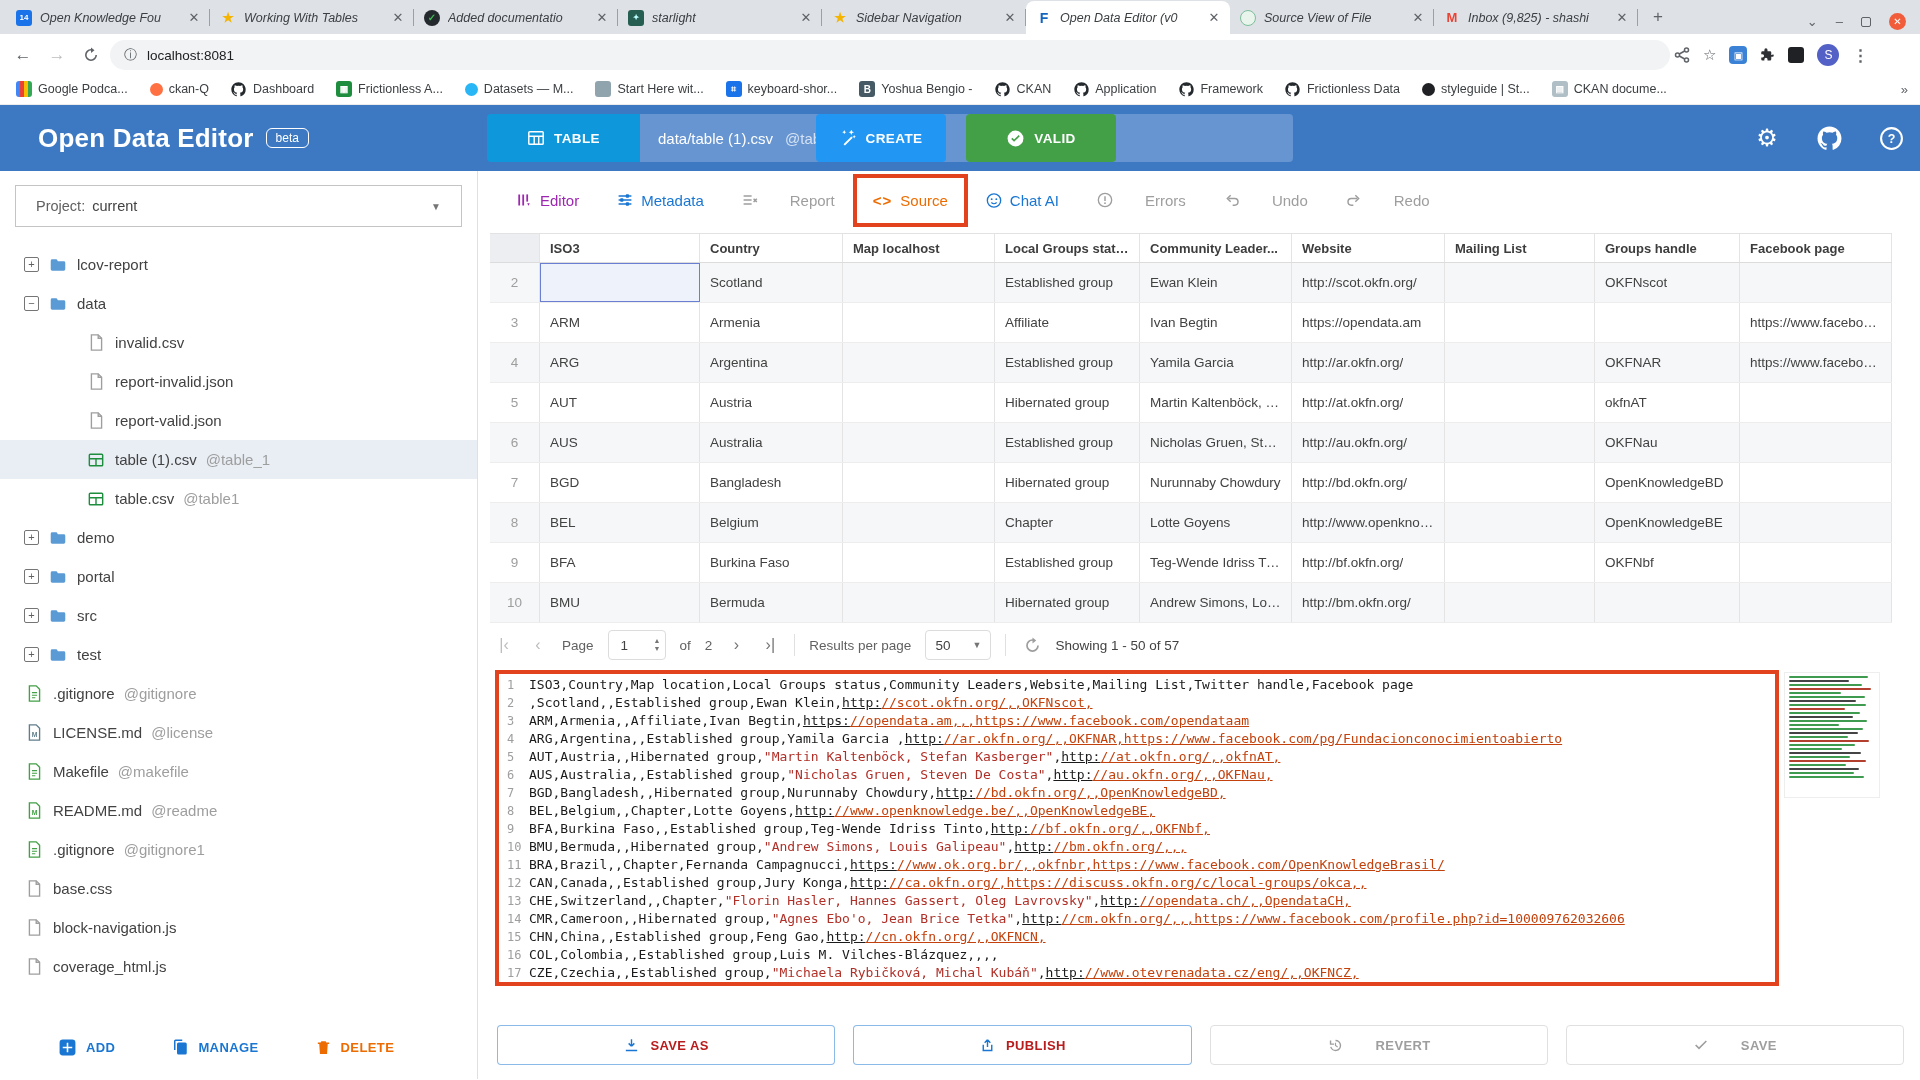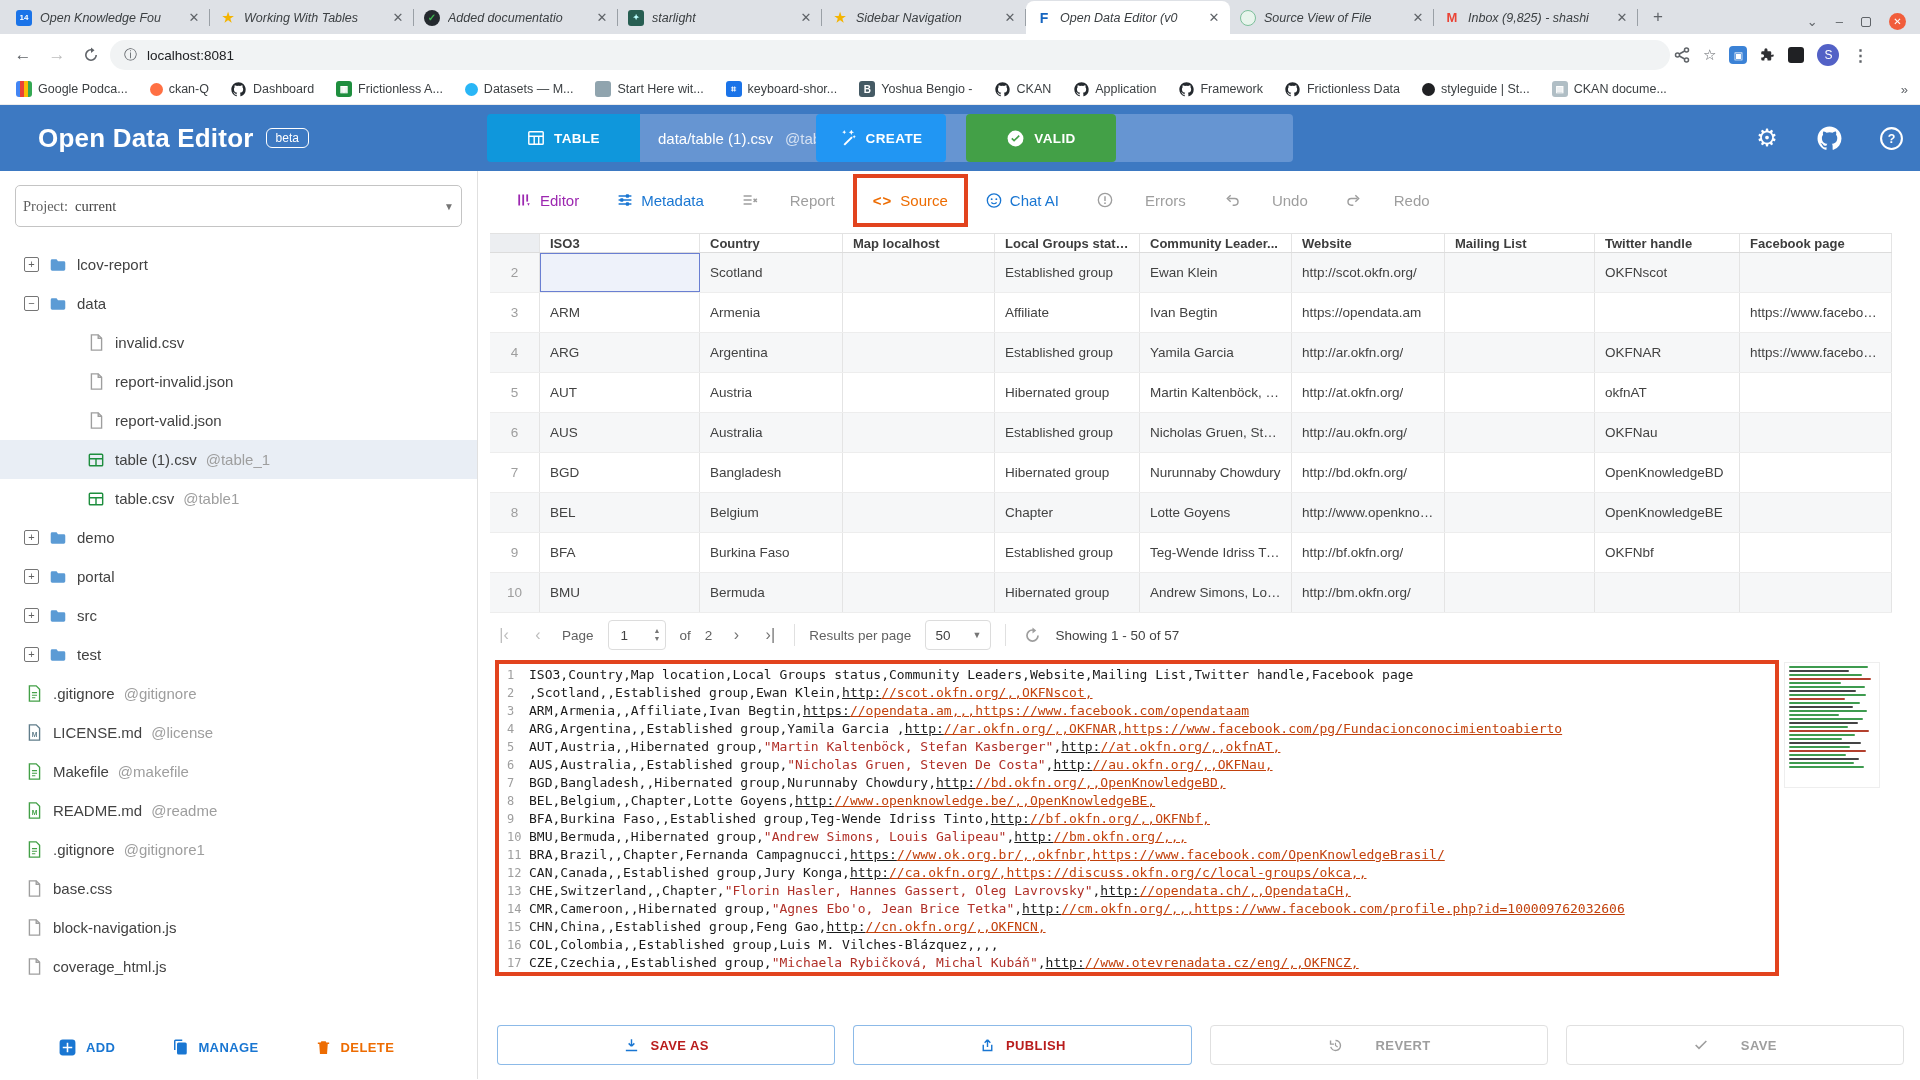--- a/index.html
+++ b/index.html
@@ -54,22 +54,22 @@
   .btn-create { position:absolute; left:816px; top:9px; width:130px; height:48px; background:#2196f3; border-radius:4px;
     display:flex; align-items:center; justify-content:center; gap:9px; font-size:13.5px; font-weight:bold; letter-spacing:.4px; }
   .btn-valid { position:absolute; left:966px; top:9px; width:150px; height:48px; background:#43a047; border-radius:4px;
     display:flex; align-items:center; justify-content:center; gap:9px; font-size:13.5px; font-weight:bold; letter-spacing:.4px; }
   .hdr-icons { position:absolute; right:16px; top:0; height:66px; display:flex; align-items:center; gap:36px; }
   .hdr-icons .hic { width:26px; height:26px; display:flex; align-items:center; justify-content:center; }
 
   
   .app-body { display:flex; height:908px; }
   .sidebar { width:478px; border-right:1px solid #e0e0e0; display:flex; flex-direction:column; }
-  .proj-select { margin:14px 15px 8px 15px; height:42px; border:1px solid #c4c4c4; border-radius:5px; display:flex;
-    align-items:center; padding:0 7px; font-size:14.5px; color:#616161;font-family:Liberation Serif, serif; }
+  .proj-select { margin:14px 15px 8px 15px; height:42px; border:1px solid #c4c4c4; border-radius:0; display:flex;
+    align-items:center; padding:0 20px; font-size:14.5px; color:#616161; }
   .proj-select .val { color:#424242; margin-left:7px; }
   .proj-select .dd { margin-left:auto; color:#757575; font-size:10px; }
   .tree { flex:1; overflow:hidden; padding-top:10px; }
   .titem { height:39px; display:flex; align-items:center; gap:9px; font-size:15px; color:#424242; padding-left:24px; }
   .titem.sel { background:#e9eef5; }
   .titem .alias { color:#9e9e9e; }
   .expander { width:15px; height:15px; border:1px solid #757575; border-radius:2px; color:#616161; font-size:11px;
     line-height:13px; text-align:center; flex:none; }
   .tic { width:20px; height:20px; flex:none; display:flex; align-items:center; justify-content:center; }
   .ind1 { padding-left:86px; }
@@ -79,21 +79,21 @@
 
   .main { flex:1; display:flex; flex-direction:column; }
   .toolbar { height:58px; display:flex; align-items:center; gap:26px; padding-left:32px; }
   .tbi { display:flex; align-items:center; gap:8px; font-size:15px; position:relative; padding:6px 6px; }
   .tbi.c-editor { color:#9c27b0; } .tbi.c-meta { color:#1976d2; } .tbi.c-src { color:#ed6c02; }
   .tbi.c-chat { color:#1976d2; } .tbi.c-dis { color:#9e9e9e;gap:32px; }
   .anno-box { position:absolute; left:-14px; right:-14px; top:-12px; bottom:-12px; border:4px solid #e2431e; pointer-events:none; }
 
   .grid { margin:4px 0 0 12px; width:1402px; font-size:13.5px; color:#424242; }
   .grow { display:grid; grid-template-columns:50px 160px 143px 152px 145px 152px 153px 150px 145px 152px; }
-  .gh { height:20px; border-top:1px solid #e2e2e2; border-bottom:1px solid #dcdcdc; font-weight:bold; font-size:13px; color:#3d3d3d; }
+  .gh { height:30px; border-top:1px solid #e2e2e2; border-bottom:1px solid #dcdcdc; font-weight:bold; font-size:13px; color:#3d3d3d; }
   .gcell { display:flex; align-items:center; padding:0 10px; border-right:1px solid #e4e4e4; overflow:hidden;
     white-space:nowrap; }
   .gcell > span { overflow:hidden; text-overflow:ellipsis; }
   .gcell:first-child { justify-content:center; color:#9e9e9e; padding:0 4px; border-right:1px solid #e4e4e4; }
   .gh .gcell:first-child { background:#eceef1; }
   .grow.r { height:40px; border-bottom:1px solid #ededed; }
   .grow.r.alt { background:#f6f7f8; }
   .gcell.selcell { outline:1px solid #6a7fd2; outline-offset:-1px; background:#eef2fa; }
 
   .pager { height:44px; display:flex; align-items:center; gap:14px; padding-left:16px; font-size:13.5px; color:#616161; }
@@ -706,21 +706,21 @@
           <div class="gcell">
             <span>Community Leader...</span>
           </div>
           <div class="gcell">
             <span>Website</span>
           </div>
           <div class="gcell">
             <span>Mailing List</span>
           </div>
           <div class="gcell">
-            <span>Twitter handle</span>
+            <span>Groups handle</span>
           </div>
           <div class="gcell">
             <span>Facebook page</span>
           </div>
         </div>
       <div id="gridrows">
           <div class="grow r alt">
             <div class="gcell">2</div>
             <div class="gcell selcell">
               <span></span>

